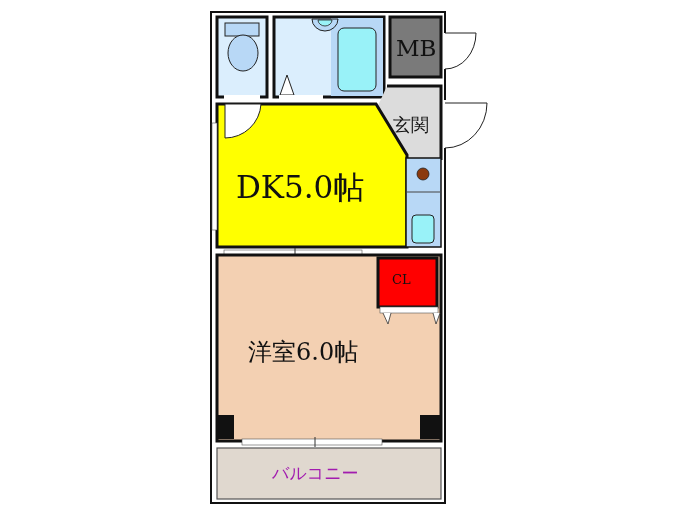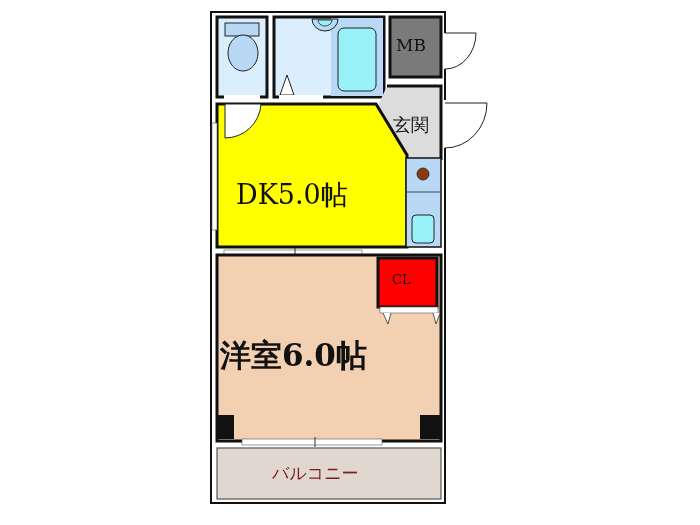--- a/index.html
+++ b/index.html
@@ -1,25 +1,25 @@
 <!DOCTYPE html>
 <html><head>
 <meta charset="utf-8">
 <style>
   html, body { margin:0; padding:0; background:#ffffff; }
   body { width:700px; height:525px; position:relative; overflow:hidden;
          font-family: "DejaVu Serif", "Liberation Serif", serif; }
   #plan { position:absolute; left:0; top:0; width:700px; height:525px; }
   .lbl { position:absolute; color:#111; white-space:nowrap; line-height:1; }
-  #lbl-dk { left:236px; top:181px; font-size:27px; }
-  #lbl-yo { left:220px; top:340px; font-size:31px;font-weight:bold; }
-  #lbl-mb { left:396px; top:37px; font-size:17px; }
+  #lbl-dk { left:236px; top:172px; font-size:31px; }
+  #lbl-yo { left:248px; top:340px; font-size:24px; }
+  #lbl-mb { left:396px; top:37px; font-size:23px; }
   #lbl-gk { left:393px; top:116px; font-size:18px;text-align:right; }
   #lbl-cl { left:392px; top:273px; font-size:13px; }
-  #lbl-bal { left:272px; top:465px; font-size:17px; font-family:"DejaVu Sans", sans-serif; color:#7f1d1d; }
+  #lbl-bal { left:272px; top:465px; font-size:17px; font-family:"DejaVu Sans", sans-serif; color:#a21caf; }
 </style>
 </head>
 <body>
 
 <svg id="plan" viewBox="0 0 700 525" xmlns="http://www.w3.org/2000/svg">
 
   <rect x="211" y="12" width="234" height="491" fill="#ffffff" stroke="#111" stroke-width="2"></rect>
 
   <g>
     <rect x="217" y="17" width="50" height="80" fill="#dbeefd" stroke="#111" stroke-width="3"></rect>

